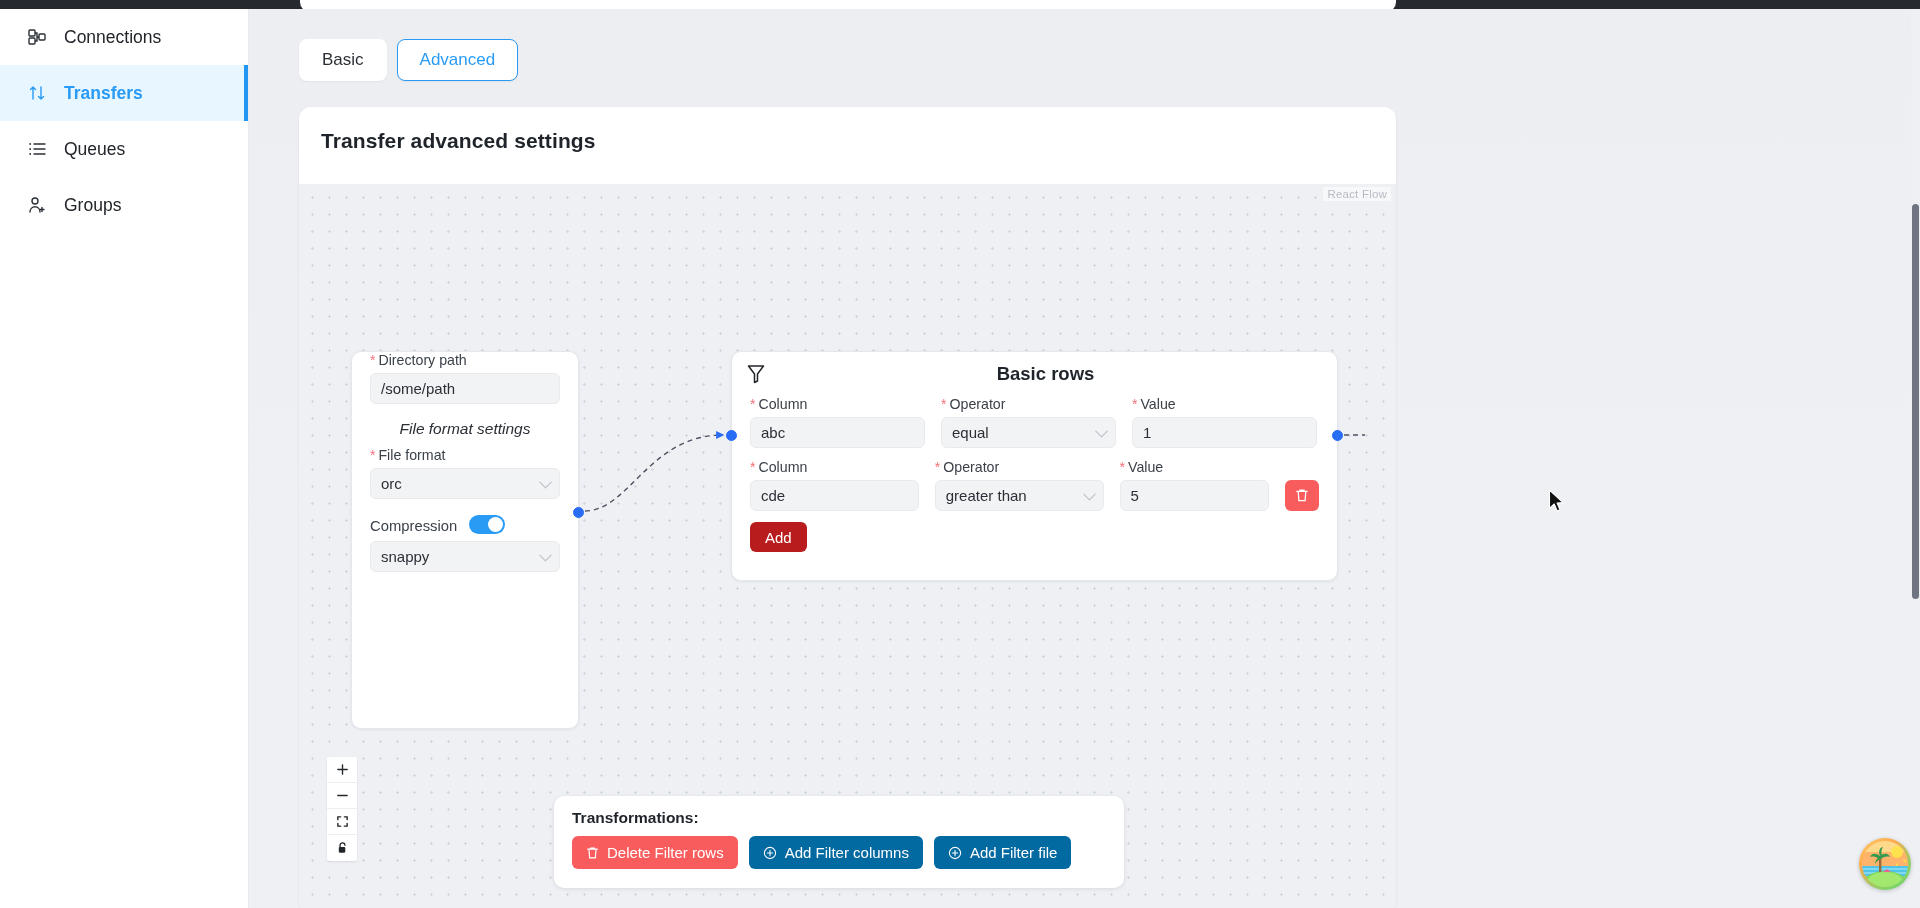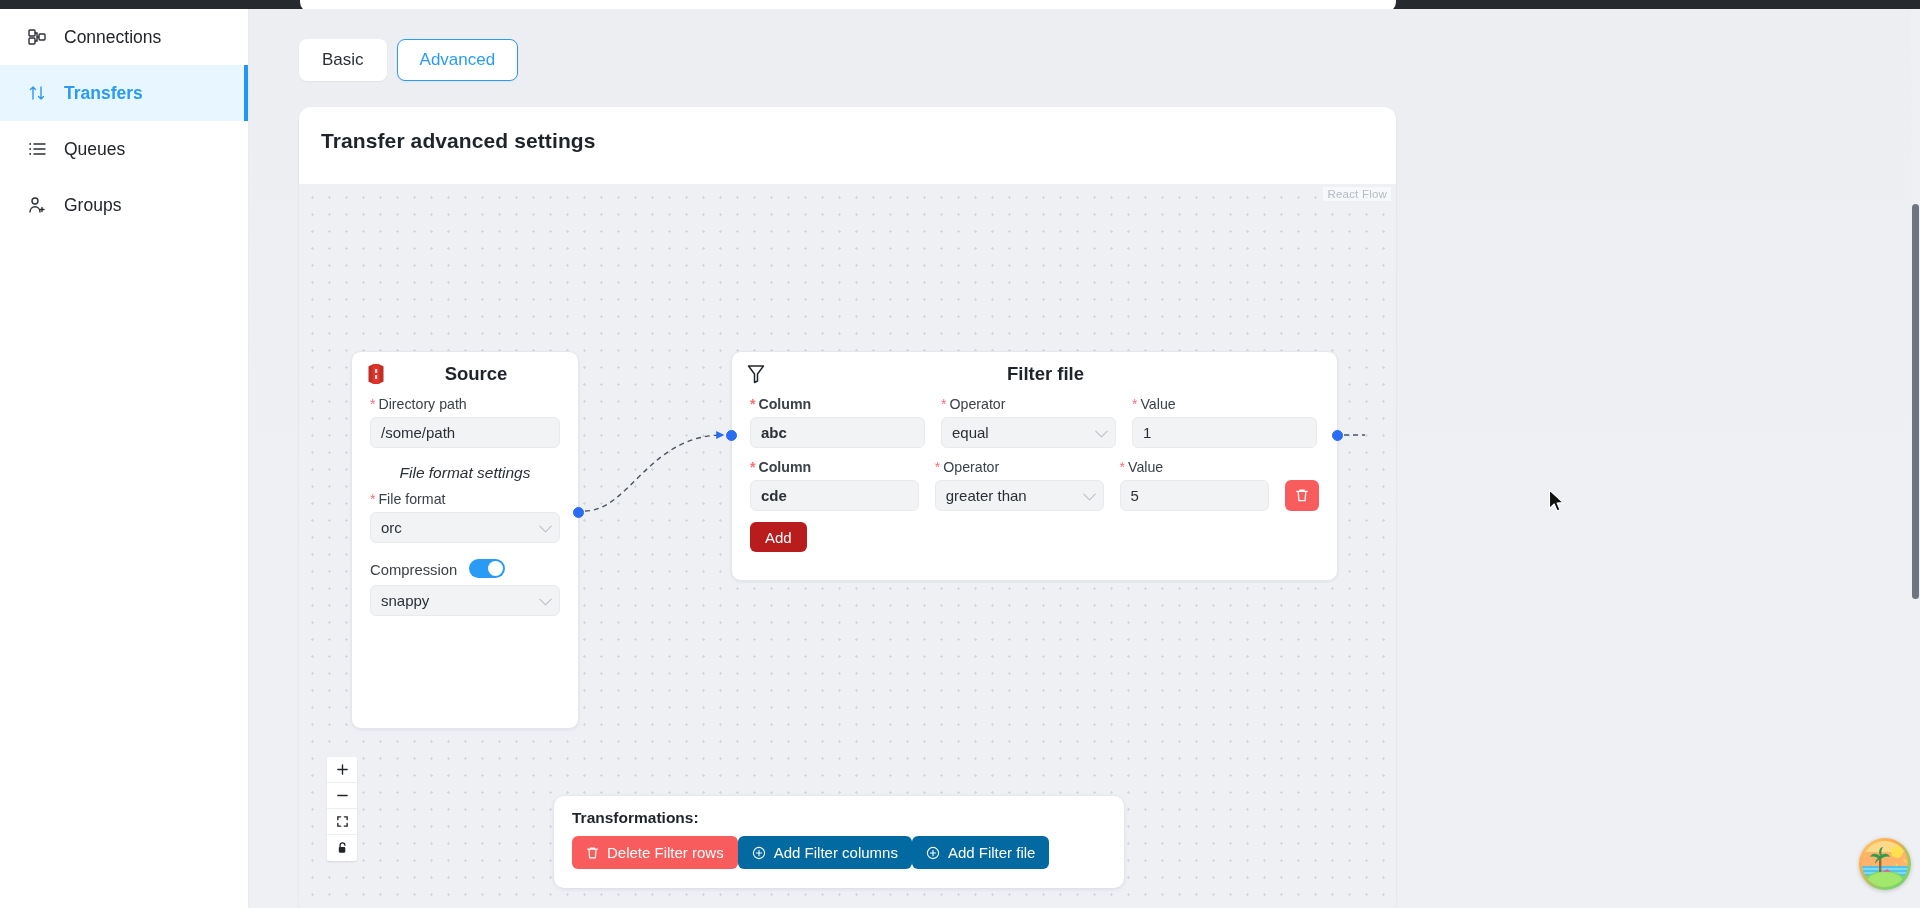--- a/index.html
+++ b/index.html
@@ -141,21 +141,21 @@
   }
   .switch .knob {
     position: absolute; right: 2px; top: 2px; width: 15px; height: 15px;
     border-radius: 50%; background: #fff;
   }
 
   
   #filter-node { left: 432px; top: 167px; width: 607px; height: 230px; }
   .frow { display: flex; gap: 16px; padding: 0 18px; margin-bottom: 11px; align-items: flex-end; }
   .fcell { }
-  .fcell.col { width: 175px; font-weight: bold; }
+  .fcell.col { width: 175px; }
   .fcell.op  { width: 175px; }
   .fcell.val { width: 155px; }
   .fcell.val.wide { width: 185px; }
   .trash-btn {
     width: 34px; height: 31px; background: #f95c5c; border-radius: 6px;
     display: flex; align-items: center; justify-content: center; cursor: pointer;
     border: none; flex: none;
   }
   .add-btn {
     margin: 0 0 0 18px; height: 30px; padding: 0 15px;
@@ -170,21 +170,21 @@
   }
   .edge-svg { position: absolute; left: 0; top: 0; width: 1097px; height: 729px; pointer-events: none; }
 
   
   .transform-bar {
     position: absolute; left: 255px; top: 612px; width: 570px; height: 92px;
     background: #fff; border-radius: 10px; box-shadow: 0 1px 4px rgba(16,24,40,.10);
     padding: 13px 18px;
   }
   .transform-bar .tlabel { font-size: 15.5px; color: #1f242b; font-weight: 600; margin-bottom: 9px; }
-  .tbtns { display: flex; }
+  .tbtns { display: flex; gap: 11px; }
   .tbtn {
     height: 33px; padding: 0 14px; border-radius: 6px; border: none;
     display: flex; align-items: center; gap: 8px;
     font-size: 15px; color: #fff; cursor: pointer; font-family: inherit;
     white-space: nowrap;
   }
   .tbtn.red { background: #f95c5c; }
   .tbtn.blue { background: #0369a1; }
 
   
@@ -296,32 +296,20 @@
         <defs>
           <marker id="arrow" markerWidth="7" markerHeight="7" refX="5.4" refY="3.2" orient="auto">
             <path d="M0.5,0.4 L6.4,3.2 L0.5,6 Z" fill="#2a6df5"></path>
           </marker>
         </defs>
         <path d="M286,327 C330,327 350,251 424,251" fill="none" stroke="#4b5261" stroke-width="1.4" stroke-dasharray="5 4" marker-end="url(#arrow)"></path>
         <path d="M1045,251 L1066,251" fill="none" stroke="#4b5261" stroke-width="1.4" stroke-dasharray="5 4"></path>
       </svg>
 
       <div class="node" id="source-node">
-        <div class="node-head">
-          <span class="node-ico">
-            <svg width="20" height="22" viewBox="0 0 20 22">
-              <path d="M2.5 3.2 L7 1.5 L7 20.5 L2.5 18.8 Z" fill="#bf2f26"></path>
-              <path d="M17.5 3.2 L13 1.5 L13 20.5 L17.5 18.8 Z" fill="#bf2f26"></path>
-              <rect x="6.3" y="1" width="7.4" height="20" rx="1" fill="#e0342a"></rect>
-              <rect x="9" y="6" width="2.2" height="4" fill="#ffffff" opacity=".85"></rect>
-              <rect x="9" y="12" width="2.2" height="4" fill="#ffffff" opacity=".85"></rect>
-            </svg>
-          </span>
-          <span class="title">Source</span>
-        </div>
 
 
         <div class="field">
           <div class="flabel">
             <span class="req">*</span><span>Directory path</span>
           </div>
           <div class="ctl">
             <span>/some/path</span>
           </div>
         </div>
@@ -354,21 +342,21 @@
         <span class="handle" style="right:-6px; top:155px;"></span>
       </div>
 
       <div class="node" id="filter-node">
         <div class="node-head">
           <span class="node-ico">
             <svg width="20" height="22" viewBox="0 0 20 22" fill="none" stroke="#22262b" stroke-width="1.5" stroke-linejoin="round">
               <path d="M2.5 3h15L11.5 11v7l-3 1.5V11z"></path>
             </svg>
           </span>
-          <span class="title">Filter file</span>
+          <span class="title">Basic rows</span>
         </div>
 
         
         <div class="frow">
           <div class="fcell col">
             <div class="flabel"><span class="req">*</span><span>Column</span></div>
             <div class="ctl">
               <span>abc</span>
             </div>
           </div>

